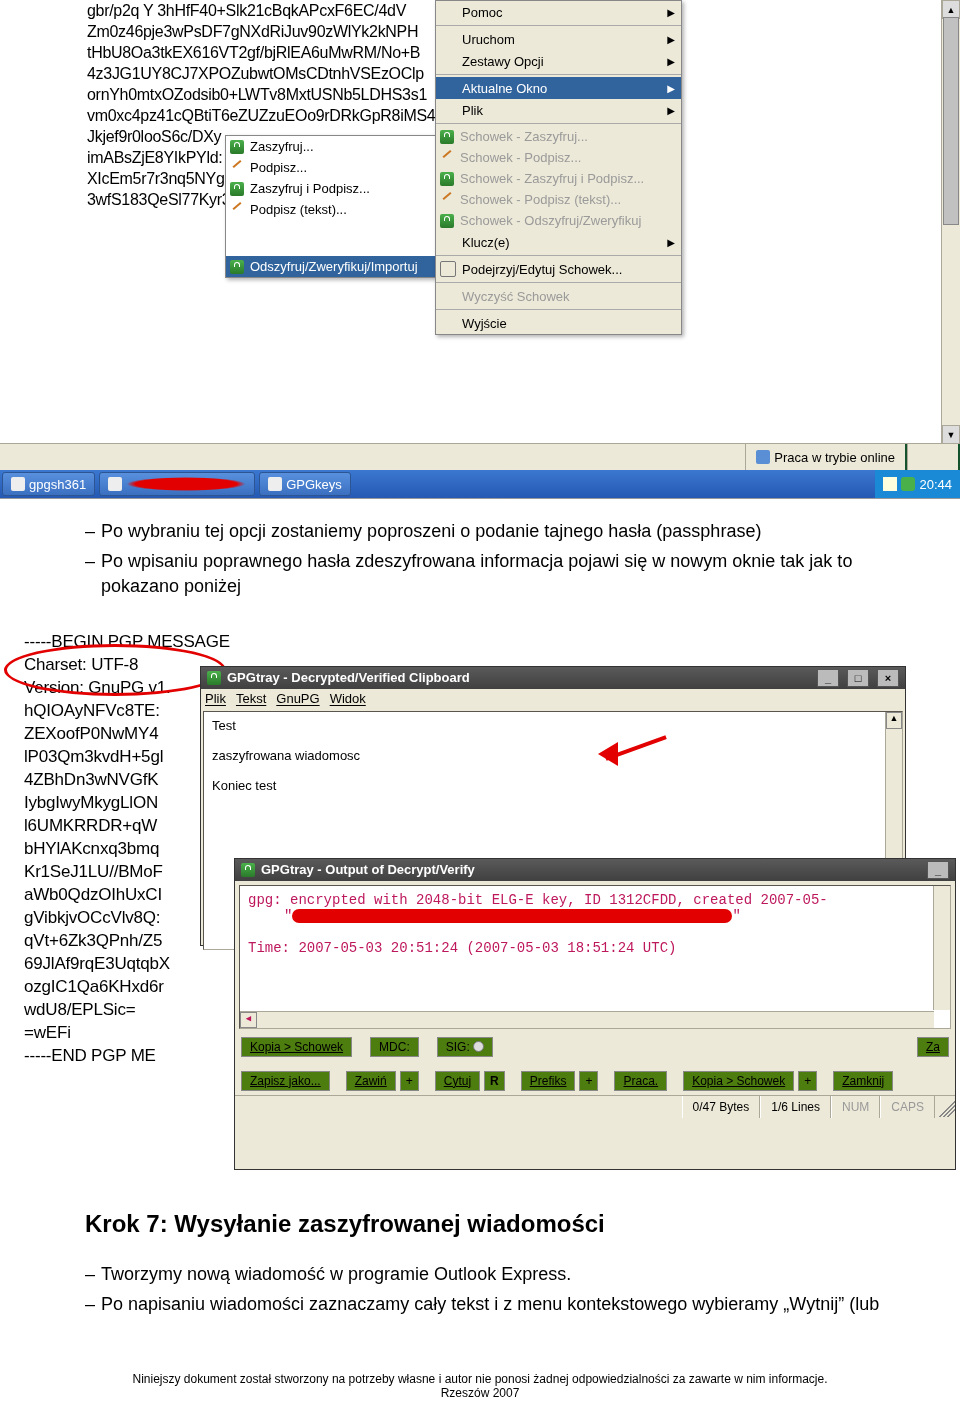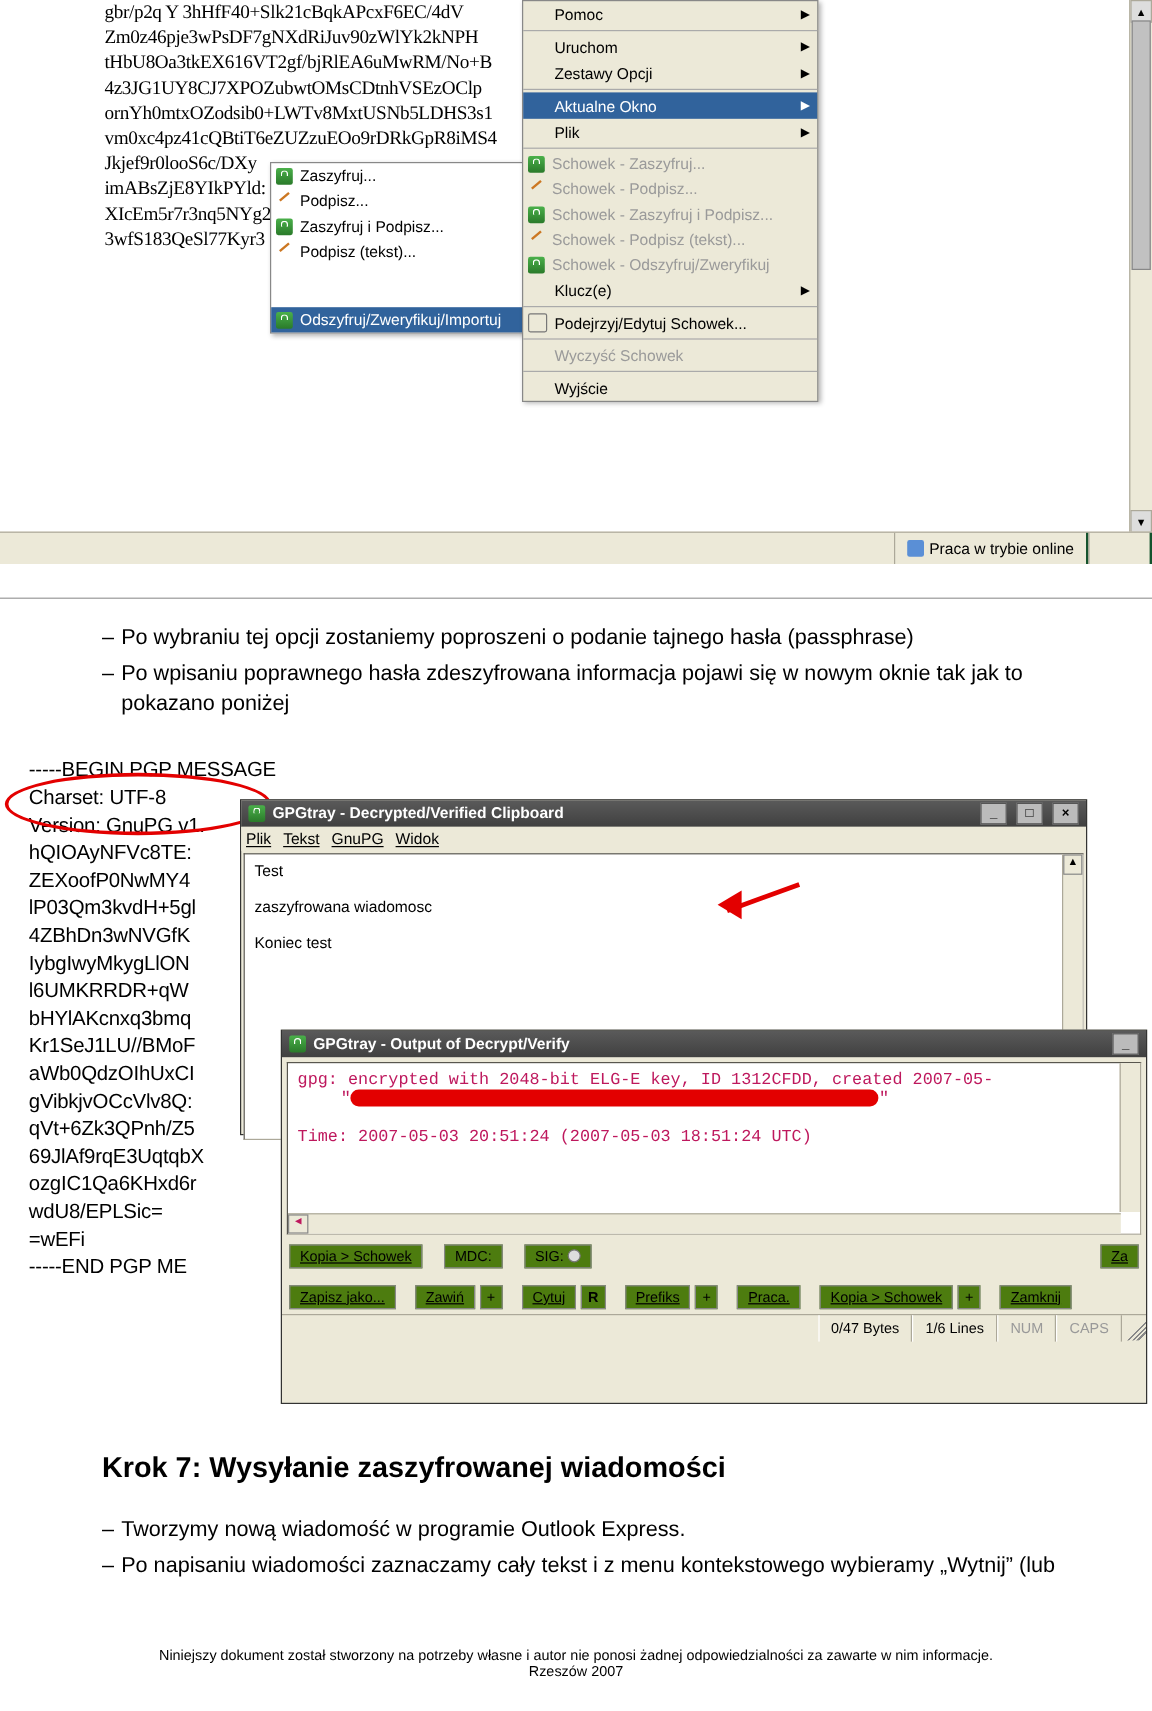--- a/index.html
+++ b/index.html
@@ -10,21 +10,21 @@
     width: 960px;
   }
   .screenshot1 {
     position: relative;
     height: 498px;
     background: #fff;
     border-bottom: 1px solid #999;
     overflow: hidden;
   }
   .pgp-text {
-    font-family: Liberation Serif, serif;
+    font-family: Liberation Sans, sans-serif;
     font-size: 16px;
     line-height: 21px;
     padding: 0px 0 0 87px;
     color: #000;
     letter-spacing: -0.3px;
   }
   .pgp-text div { white-space: pre; }
 
   .ctx-menu-1 {
     position: absolute;
@@ -413,20 +413,39 @@
 
   <div class="statusbar1">
     <div class="spacer"></div>
     <div class="cell">
       <span style="width:14px;height:14px;background:#5a8fd6;border-radius:2px;display:inline-block;"></span>
       <span>Praca w trybie online</span>
     </div>
     <div class="cell" style="width:30px;"></div>
   </div>
 
+  <div class="taskbar">
+    <div class="task-btn">
+      <span style="width:14px;height:14px;background:#eee;border-radius:2px;"></span>
+      <span>gpgsh361</span>
+    </div>
+    <div class="task-btn">
+      <span style="width:14px;height:14px;background:#eee;border-radius:2px;"></span>
+      <span class="red-blob"></span>
+    </div>
+    <div class="task-btn">
+      <span style="width:14px;height:14px;background:#eee;border-radius:2px;"></span>
+      <span>GPGkeys</span>
+    </div>
+    <div class="tray">
+      <span style="width:14px;height:14px;background:#ffd;"></span>
+      <span style="width:14px;height:14px;background:#4ab04a;border-radius:3px;"></span>
+      <span>20:44</span>
+    </div>
+  </div>
 </div>
 
 <div class="doc-text">
   <ul>
     <li>Po wybraniu tej opcji zostaniemy poproszeni o podanie tajnego hasła (passphrase)</li>
     <li>Po wpisaniu poprawnego hasła zdeszyfrowana informacja pojawi się w nowym oknie tak jak to pokazano poniżej</li>
   </ul>
 </div>
 
 <div class="screenshot2">

